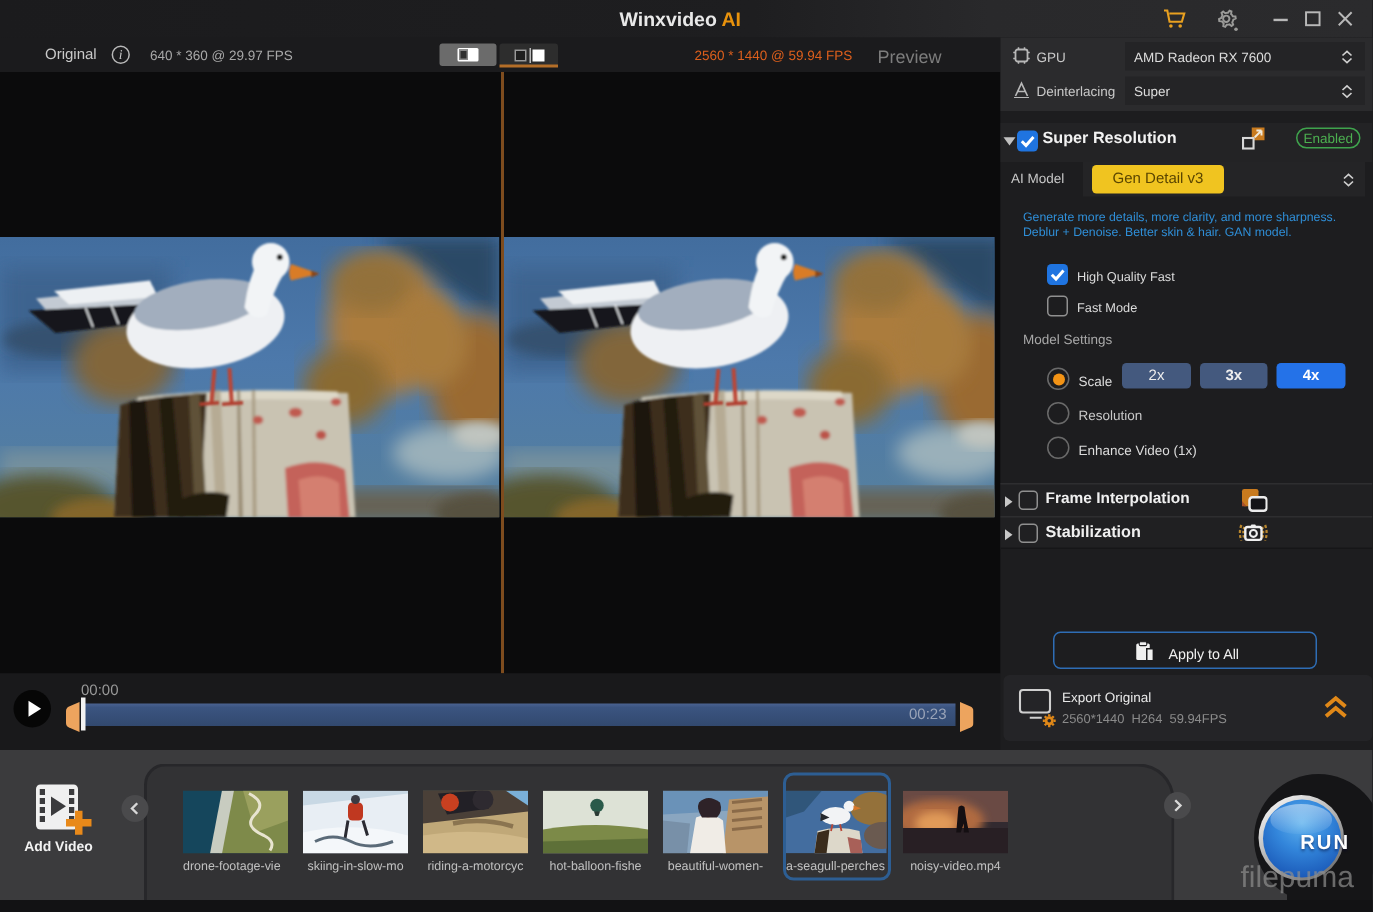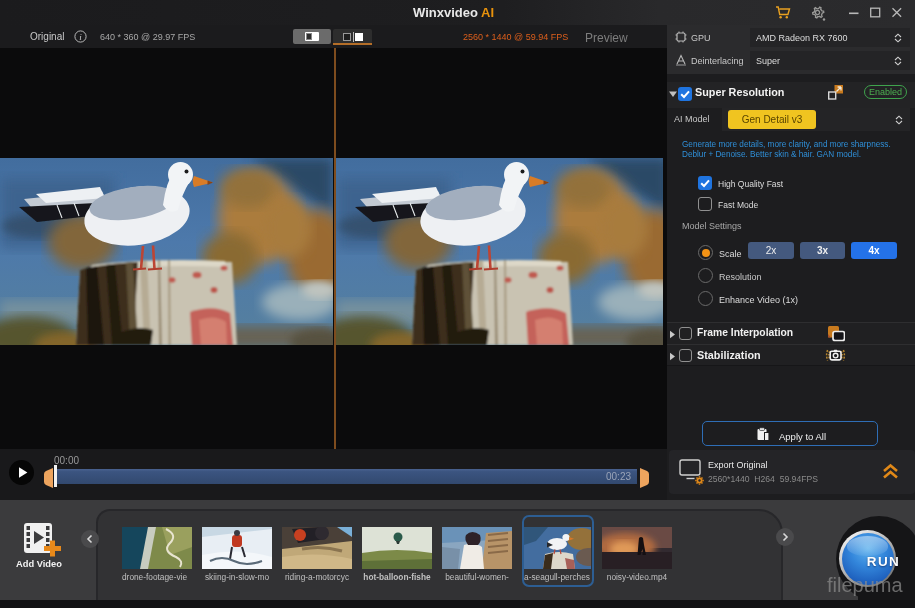--- a/index.html
+++ b/index.html
@@ -287,21 +287,21 @@
   <div class="abs" style="left:524px;top:527px;width:67px;height:42px;overflow:hidden;"><svg width="70" height="42">
         <use href="#th6"></use>
       </svg></div>
   <div class="abs" style="left:602px;top:527px;width:70px;height:42px;overflow:hidden;"><svg width="70" height="42">
         <use href="#th7"></use>
       </svg></div>
 
   <div class="abs" style="left:122px;top:572px;width:70px;text-align:left;font-size:8.3px;color:#c0c0c0;">drone-footage-vie</div>
   <div class="abs" style="left:202px;top:572px;width:70px;text-align:center;font-size:8.3px;color:#c0c0c0;">skiing-in-slow-mo</div>
   <div class="abs" style="left:282px;top:572px;width:70px;text-align:center;font-size:8.3px;color:#c0c0c0;">riding-a-motorcyc</div>
-  <div class="abs" style="left:362px;top:572px;width:70px;text-align:center;font-size:8.3px;color:#c0c0c0;font-weight:bold;">hot-balloon-fishe</div>
+  <div class="abs" style="left:362px;top:572px;width:70px;text-align:center;font-size:8.3px;color:#c0c0c0;">hot-balloon-fishe</div>
   <div class="abs" style="left:442px;top:572px;width:70px;text-align:center;font-size:8.3px;color:#c0c0c0;">beautiful-women-</div>
   <div class="abs" style="left:522px;top:572px;width:70px;text-align:center;font-size:8.3px;color:#c0c0c0;">a-seagull-perches</div>
   <div class="abs" style="left:602px;top:572px;width:70px;text-align:center;font-size:8.3px;color:#c0c0c0;">noisy-video.mp4</div>
 
   <div class="abs" style="left:839px;top:530px;width:57px;height:57px;border-radius:50%;background:linear-gradient(145deg,#fafafa 5%,#c0c0c0 40%,#686868 95%);"></div>
   <div class="abs" style="left:841.5px;top:532.5px;width:52px;height:52px;border-radius:50%;background:radial-gradient(circle at 50% 30%, #5fb2ee 0%, #3386db 40%, #1c5cba 80%, #174ea6 100%);"></div>
   <div class="abs" style="left:847px;top:536px;width:41px;height:20px;border-radius:50% 50% 45% 45%;background:linear-gradient(180deg,rgba(255,255,255,0.45),rgba(255,255,255,0.05));"></div>
   <div class="abs" style="left:839px;top:554px;width:57px;text-align:center;font-size:13.5px;font-weight:bold;color:#ffffff;letter-spacing:1.4px;text-shadow:0 1px 2px rgba(0,0,40,0.5);margin-left:16px;">RUN</div>
   <div class="abs" style="left:827px;top:574px;width:90px;font-size:20px;color:#8e8e8e;opacity:0.7;">filepuma</div>
 

